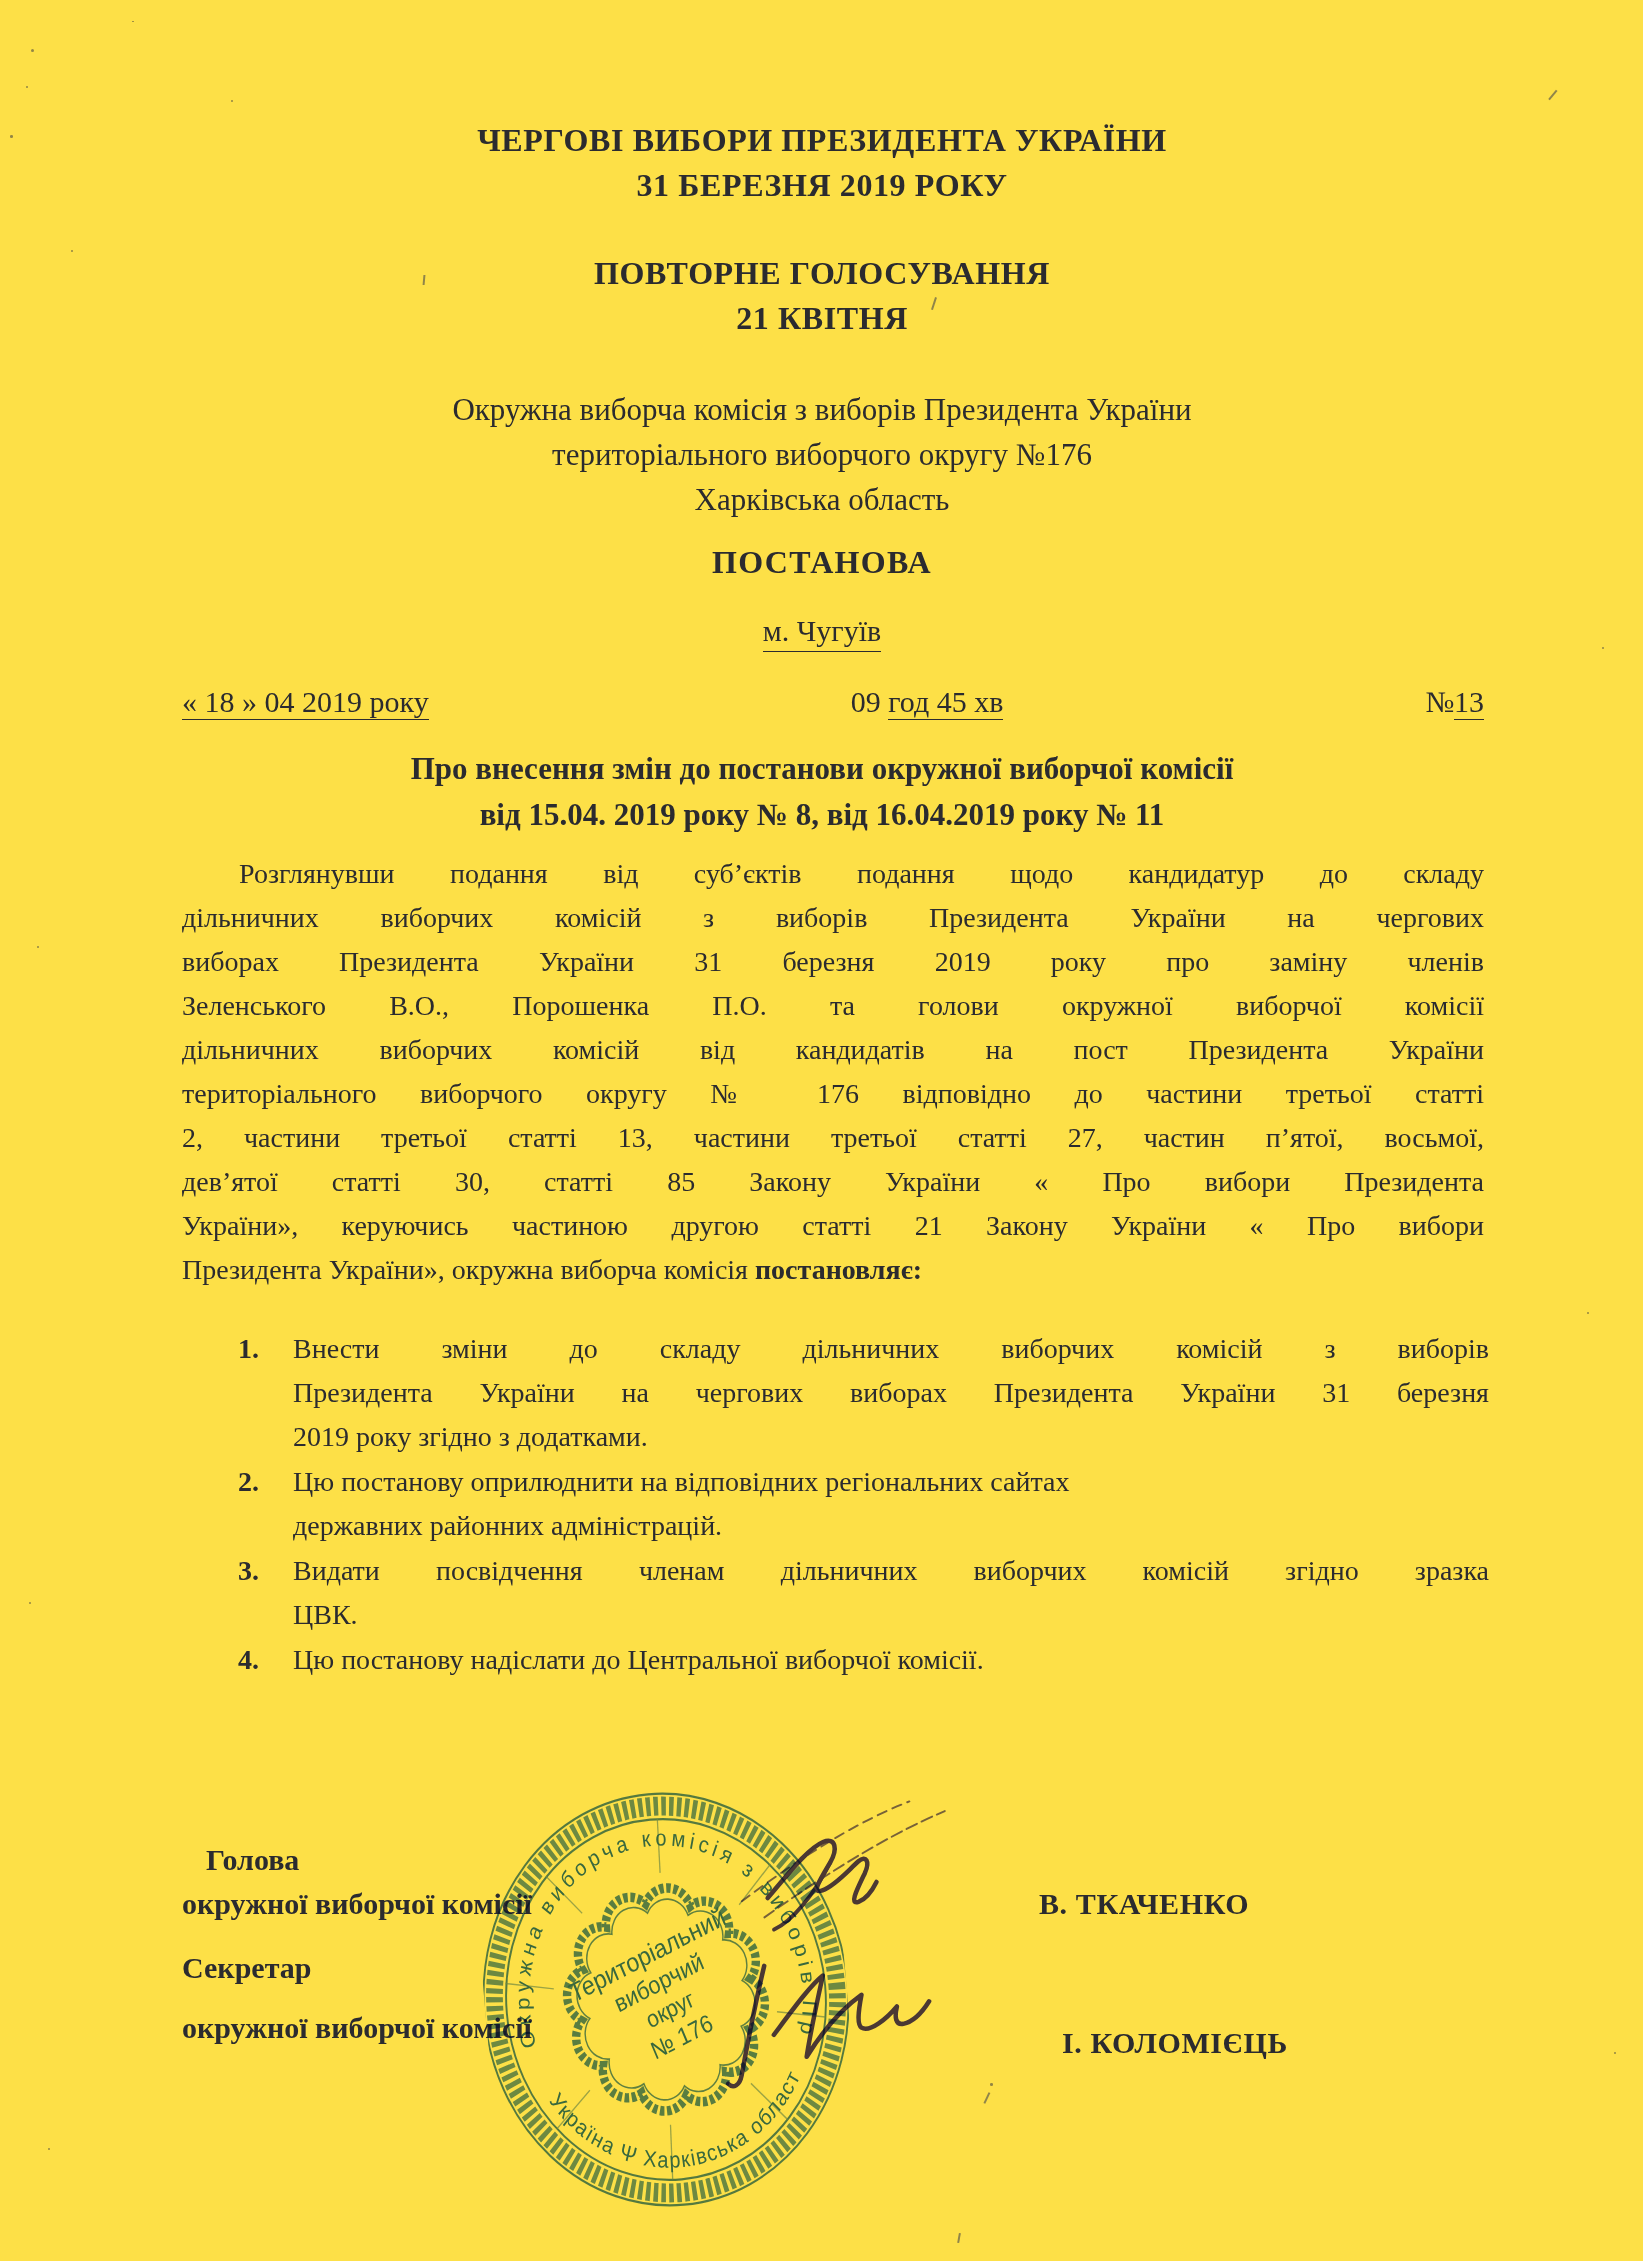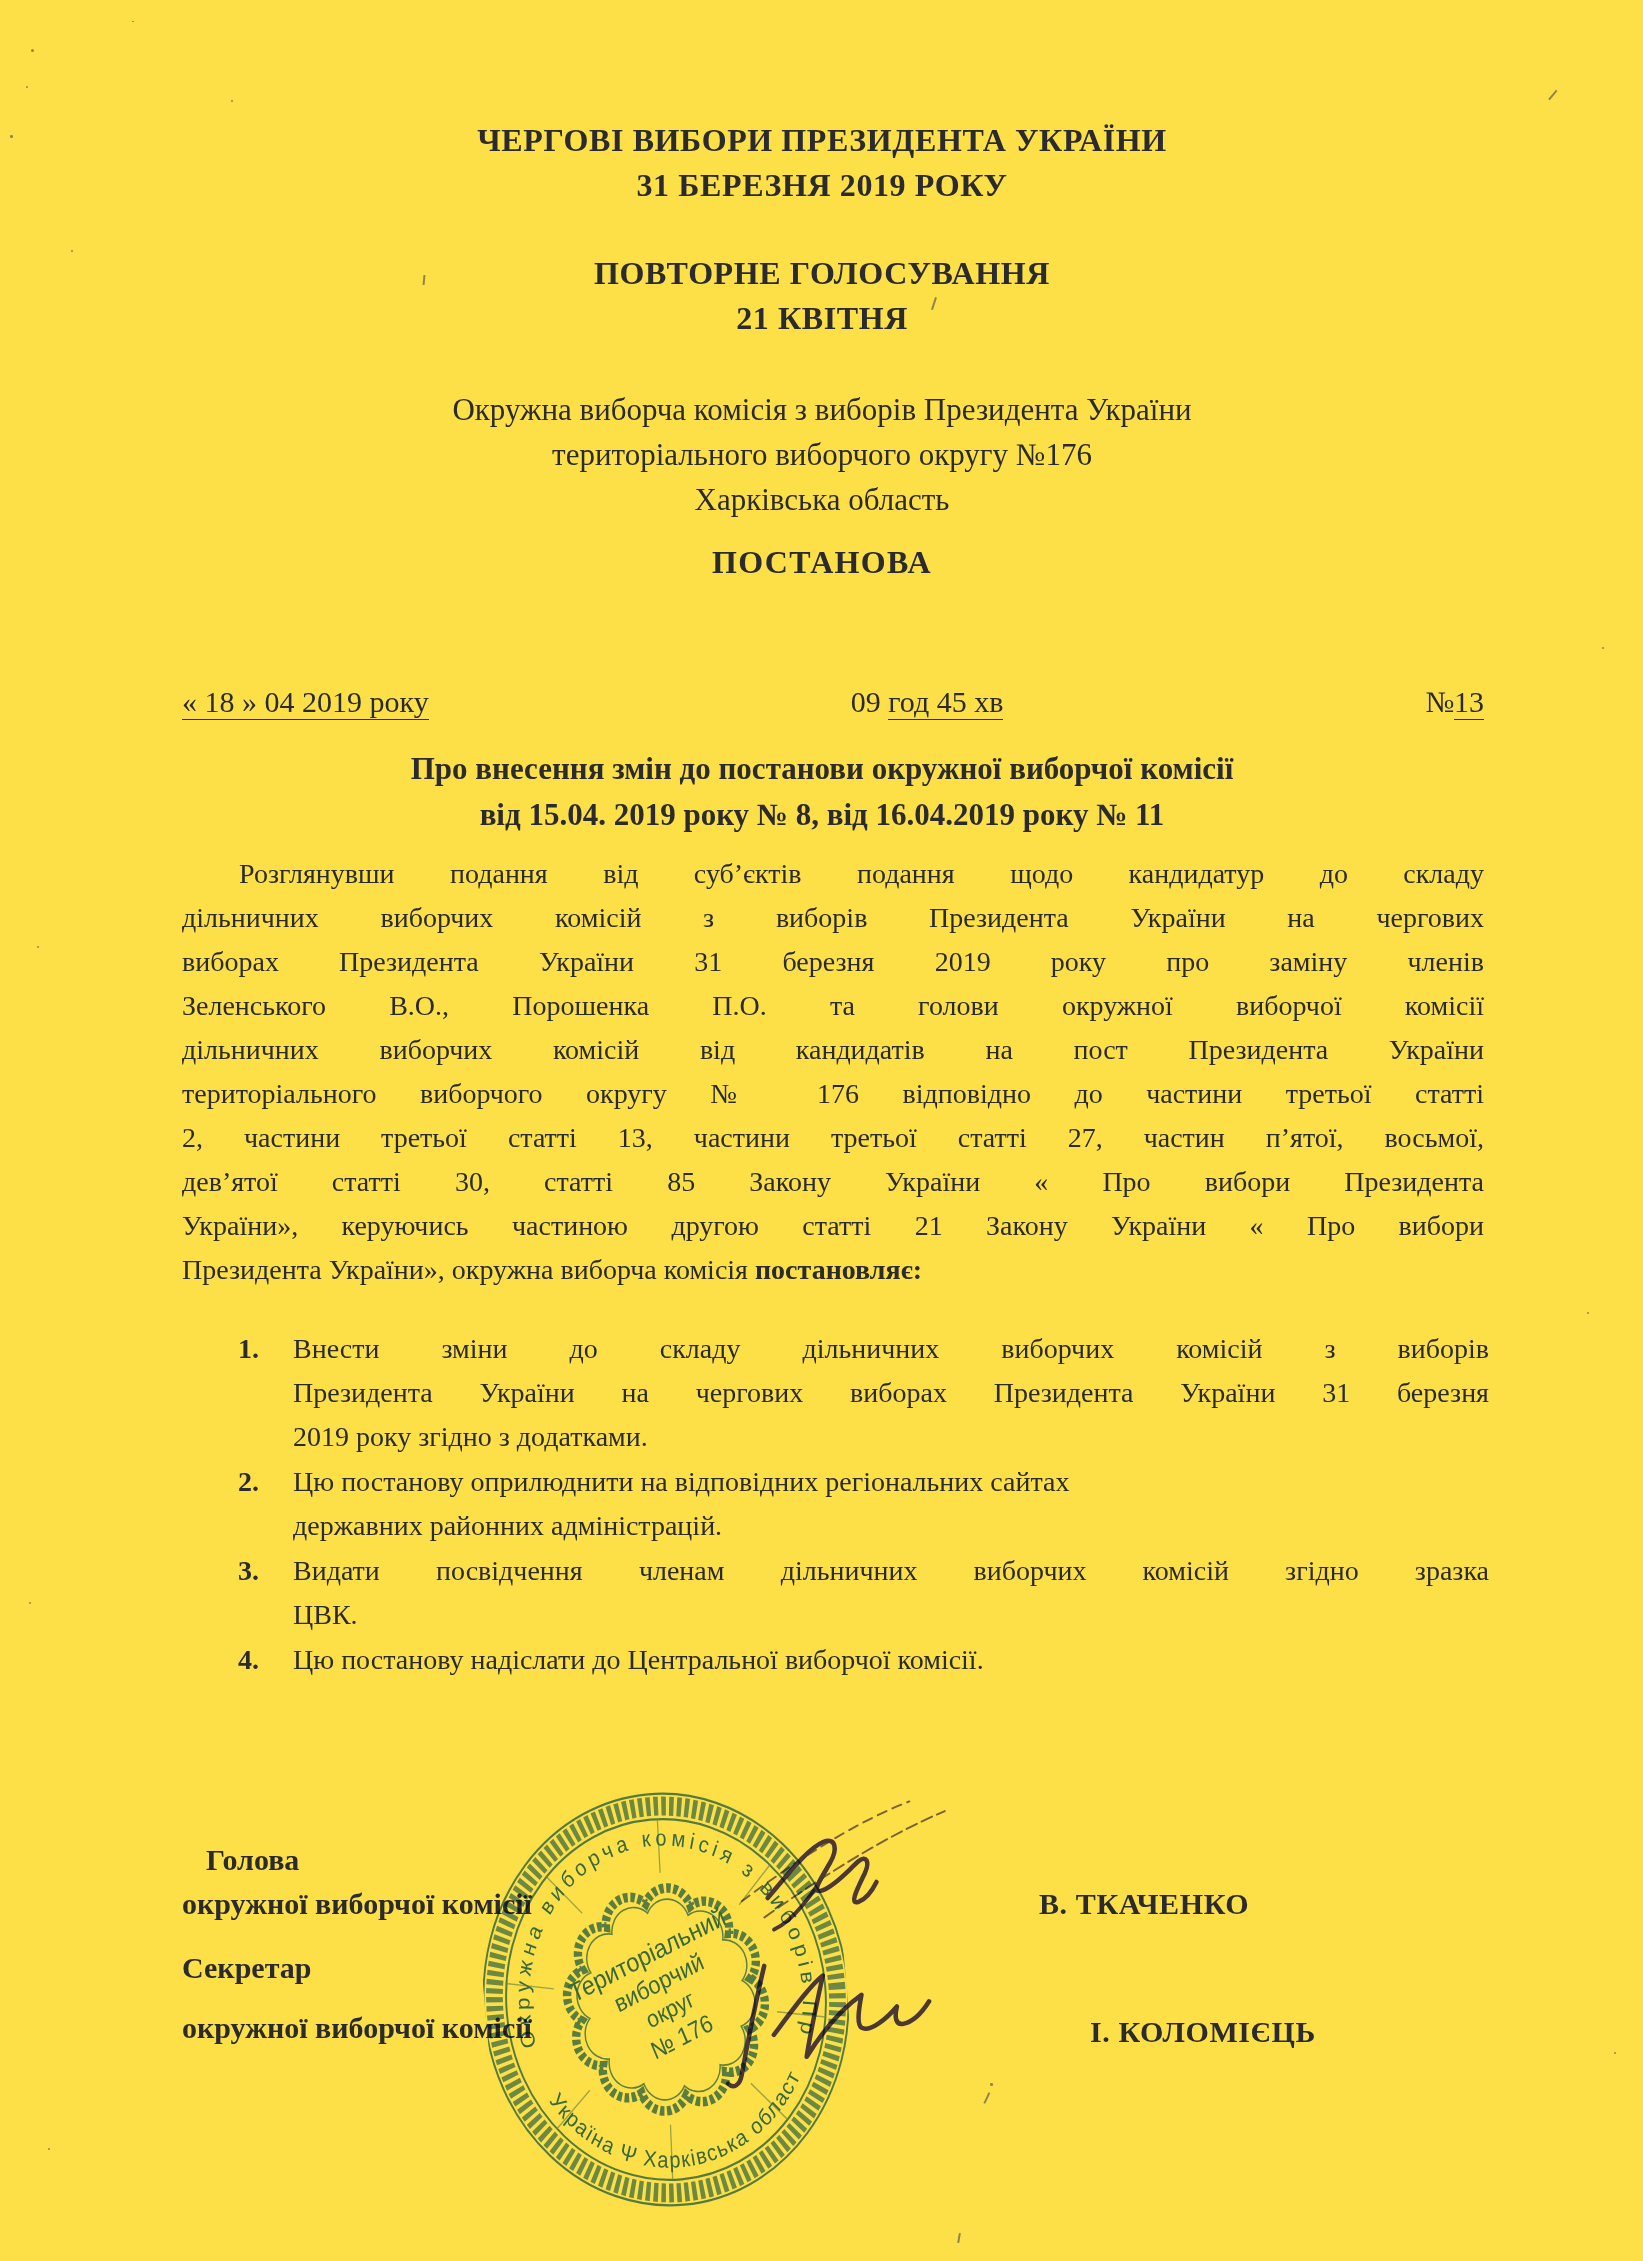--- a/index.html
+++ b/index.html
@@ -75,20 +75,23 @@
   </div>
 
   <div class="commission">
     <div>Окружна виборча комісія з виборів Президента України</div>
     <div>територіального виборчого округу №176</div>
     <div>Харківська область</div>
   </div>
 
   <div class="doctype">ПОСТАНОВА</div>
 
+  <div class="city">
+    <span class="u">м. Чугуїв</span>
+  </div>
 
   <div class="meta">
     <span class="u">« 18 »  04  2019 року</span>
     <span><span>09 </span><span class="u">год 45 хв</span></span>
     <span><span>№</span><span class="u"> 13</span></span>
   </div>
 
   <div class="title">
     <div>Про  внесення змін до постанови окружної виборчої комісії</div>
     <div>від 15.04. 2019 року № 8, від 16.04.2019 року № 11</div>
@@ -137,21 +140,21 @@
       </div>
     </div>
   </div>
 
   <div class="sigblock">
     <div class="sigrow" style="top:8px;margin-left:24px;">Голова</div>
     <div class="sigrow" style="top:52px;">окружної виборчої комісії</div>
     <div class="signame" style="left:857px;top:52px;">В. ТКАЧЕНКО</div>
     <div class="sigrow" style="top:116px;">Секретар</div>
     <div class="sigrow" style="top:176px;">окружної виборчої комісії</div>
-    <div class="signame" style="left:880px;top:180px;margin-left:28px;">І. КОЛОМІЄЦЬ</div>
+    <div class="signame" style="left:880px;top:191px;">І. КОЛОМІЄЦЬ</div>
   </div>
 
   <svg class="stamp" viewBox="0 0 562 662">
     <g transform="translate(281,331) scale(1,1.13)">
       <circle r="283" fill="none" stroke="#2e6fd8" stroke-width="3" opacity=".85"></circle>
       <circle r="266" fill="none" stroke="#3f7ce2" stroke-width="26" stroke-dasharray="7 5" opacity=".8"></circle>
       <circle r="248" fill="none" stroke="#2e6fd8" stroke-width="3" opacity=".85"></circle>
 
       <g stroke="#6b97e6" stroke-width="2" opacity=".7">
         <line x1="170" y1="30" x2="244" y2="43"></line>

